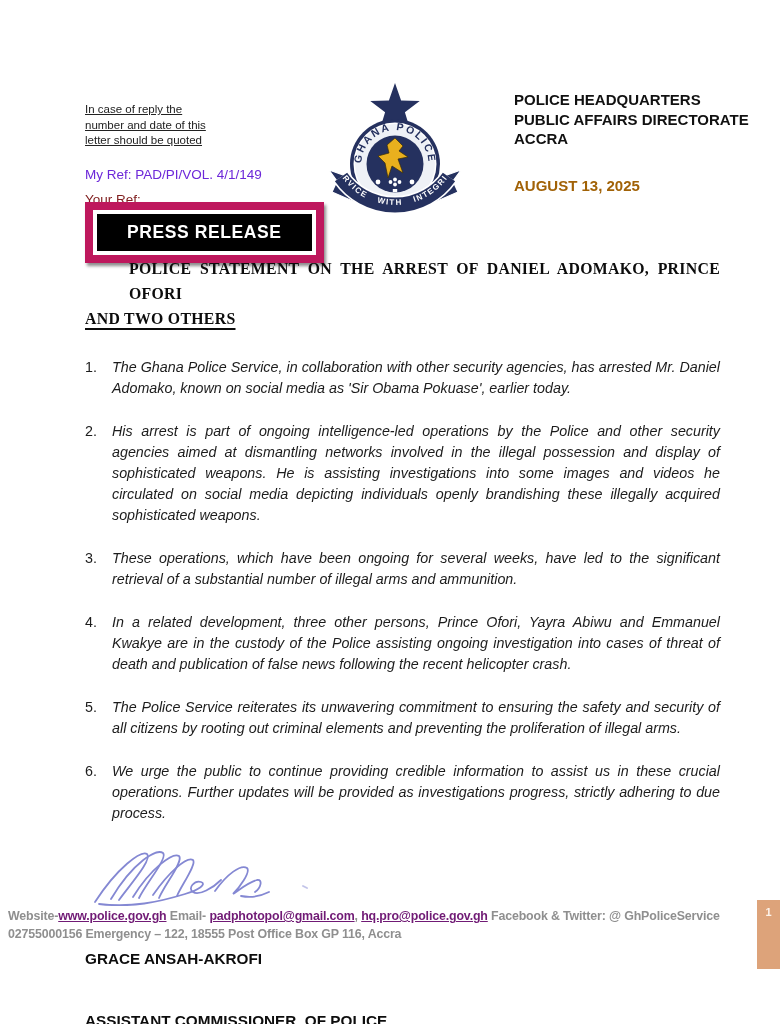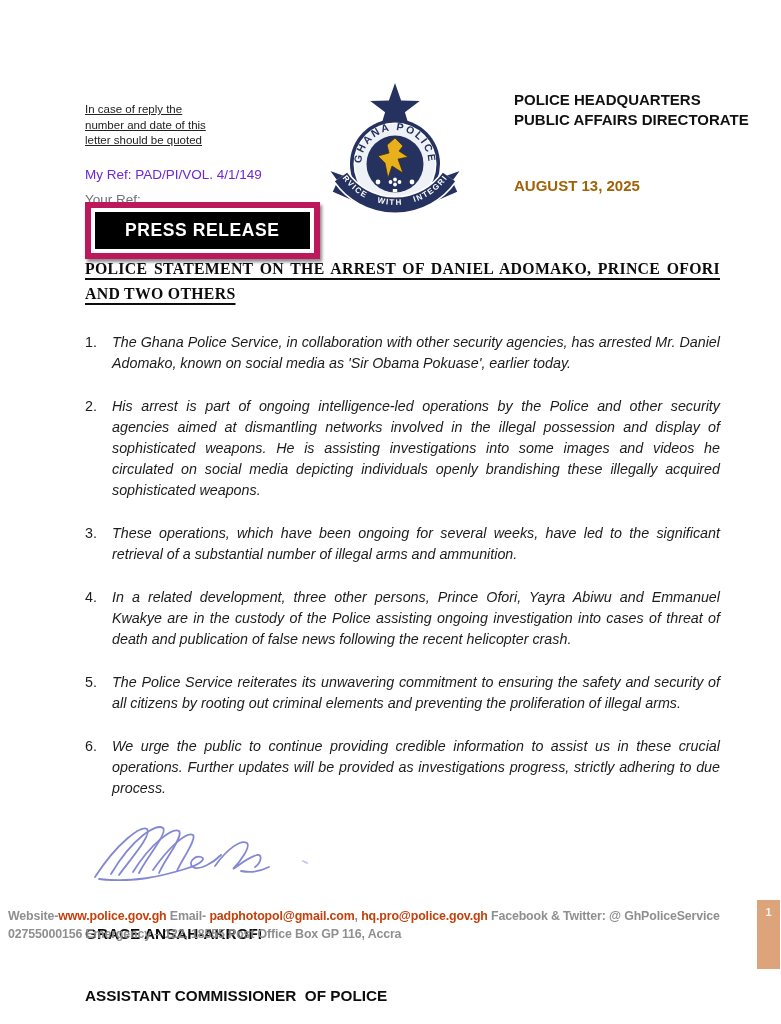--- a/index.html
+++ b/index.html
@@ -10,60 +10,60 @@
     font-family:"Liberation Sans", sans-serif; color:#1c1c1c;
   }
 
   
   .reply-note { position:absolute; left:85px; top:102px; width:170px;
     font-size:11.5px; line-height:15.5px; color:#222; }
   .reply-note span { display:inline; text-decoration:underline; }
   .reply-note div { white-space:nowrap; }
 
   .my-ref  { position:absolute; left:85px; top:167px; font-size:13.5px; color:#6d28d9; }
-  .your-ref{ position:absolute; left:85px; top:192px; font-size:13.5px; color:#737373; }
+  .your-ref{ position:absolute; left:85px; top:192px; font-size:13.5px; color:#7f1d1d; }
 
   .press-box { position:absolute; left:85px; top:202px; display:inline-block;
-    border:6px solid #be185d; background:#ffffff; padding:4px;
+    border:8px solid #be185d; background:#ffffff; padding:4px;
     box-shadow:2px 3px 3px rgba(0,0,0,0.45); }
   .press-inner { background:#000; color:#fff; font-weight:bold;
     font-size:17.5px; letter-spacing:0.6px; padding:8px 30px; white-space:nowrap; }
 
   .logo { position:absolute; left:328px; top:82px; }
 
   .dir-block { position:absolute; left:514px; top:90px;
     font-size:15px; font-weight:bold; line-height:19.5px; color:#111; white-space:nowrap; }
   .dir-date { position:absolute; left:514px; top:177px;
     font-size:15px; font-weight:bold; color:#a16207; white-space:nowrap; }
 
   
   .doc-body { position:absolute; left:85px; top:256px; width:635px; }
   .title { font-family:"Liberation Serif", serif; font-size:15.8px;
     font-weight:bold; color:#0c0c0c; letter-spacing:0.3px; line-height:25px; }
   .title .t1 { display:block; text-align:justify; text-align-last:justify;
-    text-decoration:underline; text-underline-offset:4px; text-decoration-thickness:1.5px; }
+    text-underline-offset:4px; text-decoration-thickness:1.5px;margin-left:44px; }
   .title .t2 { display:block; text-decoration:underline; text-underline-offset:4px;
     text-decoration-thickness:1.5px; width:fit-content; }
 
   .items { margin-top:26px; }
   .item { display:flex; margin-bottom:22px; }
   .item .num { width:27px; flex-shrink:0; font-size:14.3px; line-height:21px; }
   .item .txt { flex:1; font-size:14.3px; line-height:21px; text-align:justify;font-style:italic; }
 
   .signature { margin:2px 0 0 6px; display:block; }
 
   .signatory { margin-top:2px; font-size:15.3px; font-weight:bold;
     line-height:20.5px; color:#0d0d0d; white-space:pre-wrap; }
 
   
   .footer { position:absolute; left:8px; top:908px; width:742px;
     font-size:12.4px; font-weight:bold; color:#8f8f8f;
     line-height:17.5px; letter-spacing:-0.15px; }
   .footer .fline { white-space:nowrap; }
-  .footer a { color:#c2410c; cursor:pointer; }
+  .footer a { color:#701a75; text-decoration:underline; cursor:pointer; }
 
   .page-tab { position:absolute; right:1px; top:900px; width:23px; height:69px;
     background:#dda37a; color:#fdf3ea; font-size:11px; font-weight:bold;
     text-align:center; padding-top:6px; }
 </style>
 </head>
 <body>
 
 <div class="page">
 
@@ -115,20 +115,21 @@
     <use href="#arcBand" stroke="#ffffff" stroke-width="18" fill="none"></use>
     <use href="#arcBand" stroke="#25315f" stroke-width="15" fill="none"></use>
     <text font-family="Liberation Sans, sans-serif" font-size="8" font-weight="bold" fill="#ffffff" letter-spacing="1.4" word-spacing="8">
       <textPath href="#arcBottom" startOffset="50%" text-anchor="middle">SERVICE WITH INTEGRITY</textPath>
     </text>
   </svg>
 
   <div class="dir-block">
     <div>POLICE HEADQUARTERS</div>
     <div>PUBLIC AFFAIRS DIRECTORATE</div>
+    <div>ACCRA</div>
   </div>
   <div class="dir-date">AUGUST 13, 2025</div>
 
   <div class="doc-body">
     <div class="title">
       <span class="t1">POLICE STATEMENT ON THE ARREST OF DANIEL ADOMAKO, PRINCE OFORI</span>
       <span class="t2">AND TWO OTHERS</span>
     </div>
 
     <div class="items">

